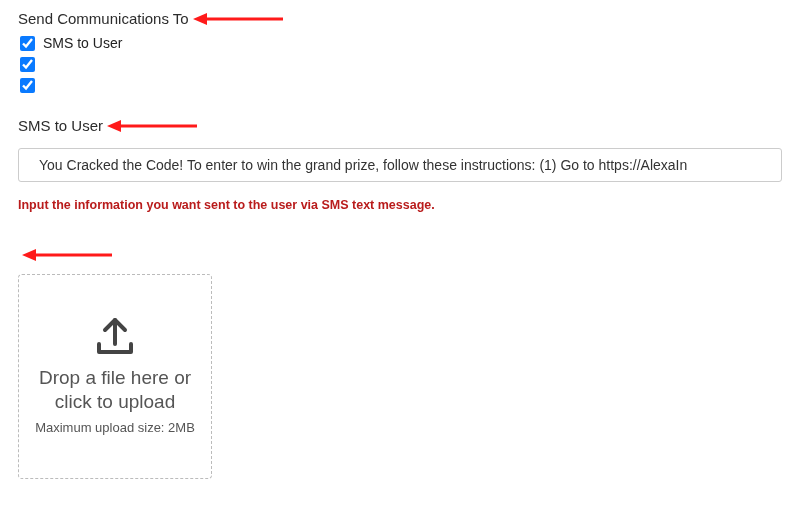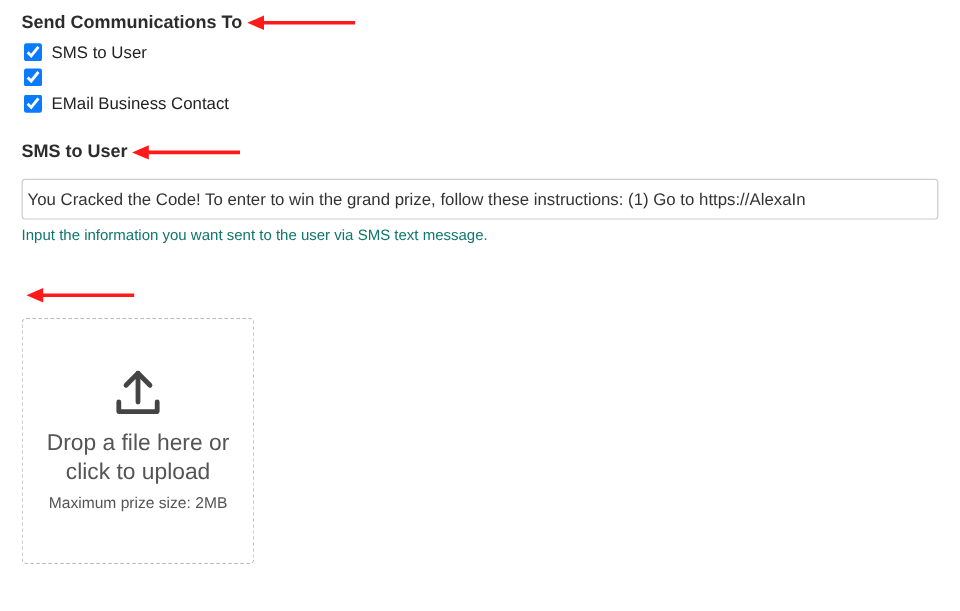--- a/index.html
+++ b/index.html
@@ -4,21 +4,21 @@
   <style>
     * { box-sizing: border-box; margin: 0; padding: 0; }
     body {
       font-family: -apple-system, BlinkMacSystemFont, "Segoe UI", Helvetica, Arial, sans-serif;
       background: #fff;
       padding: 10px 18px;
       color: #333;
       width: 800px;
     }
     .section-header {
-      font-weight: 700;
+      font-weight: 400;
       font-size: 15px;
       color: #2c2c2c;
       margin-bottom: 8px;
       display: flex;
       align-items: center;
     }
     .checkbox-row {
       display: flex;
       align-items: center;
       gap: 8px;
@@ -29,31 +29,32 @@
     }
     .checkbox-row input[type="checkbox"] {
       width: 15px;
       height: 15px;
       accent-color: #0a7aff;
       cursor: pointer;
     }
     .spacer-md { height: 18px; }
     .text-input {
       width: 100%;
-      padding: 8px 4px;
+      padding: 8px 20px;
       font-size: 14px;
       border: 1px solid #ccc;
       border-radius: 3px;
       color: #333;
       margin-top: 6px;
     }
     .helper-text {
       font-size: 12.5px;
-      color: #0f766e;
-      margin-top: 6px;
+      color: #b91c1c;
+      margin-top: 16px;
+      font-weight: bold;
     }
     .dropzone {
       margin-top: 12px;
       width: 194px;
       height: 205px;
       border: 1.6px dashed #bbb;
       border-radius: 4px;
       display: flex;
       flex-direction: column;
       align-items: center;
@@ -101,21 +102,20 @@
 
 <div class="checkbox-row">
   <input type="checkbox" checked="" style="">
   <span>SMS to User</span>
 </div>
 <div class="checkbox-row">
   <input type="checkbox" checked="" style="">
 </div>
 <div class="checkbox-row">
   <input type="checkbox" checked="" style="">
-  <span>EMail Business Contact</span>
 </div>
 
 <div class="spacer-md"></div>
 
 
 <div class="section-header">
   <span>SMS to User</span>
   <span class="arrow-annot">
     <svg width="90" height="14" viewBox="0 0 90 14">
       <line x1="90" y1="7" x2="10" y2="7" stroke="#ff1a1a" stroke-width="3"></line>
@@ -141,17 +141,17 @@
 
 <div class="dropzone">
   <span class="upload-icon">
     <svg width="44" height="40" viewBox="0 0 44 40" fill="none" stroke="#444" stroke-width="4" stroke-linecap="round" stroke-linejoin="round">
       <path d="M22 28 L22 4"></path>
       <path d="M12 14 L22 4 L32 14"></path>
       <path d="M6 28 L6 36 L38 36 L38 28"></path>
     </svg>
   </span>
   <div class="main-text">Drop a file here or click to upload</div>
-  <div class="sub-text">Maximum prize size: 2MB</div>
+  <div class="sub-text">Maximum upload size: 2MB</div>
 </div>
 
 
 
 
 </body></html>

